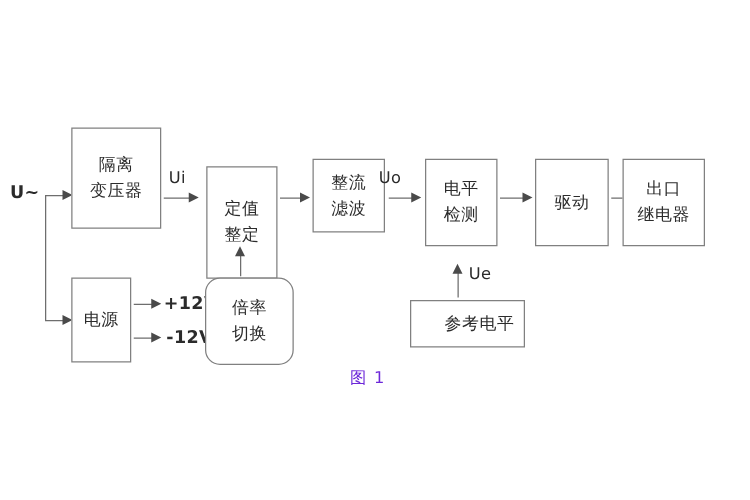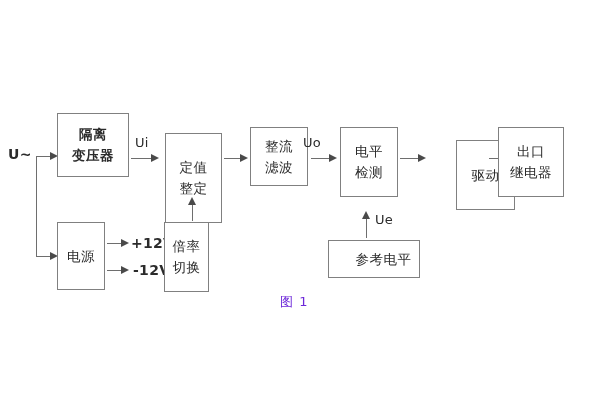--- a/index.html
+++ b/index.html
@@ -84,21 +84,21 @@
   <div class="label bold" style="left:8px; top:146px;">U~</div>
 
   <div class="vline" style="left:36px; top:156px; height:100px;"></div>
 
   <div class="hline" style="left:36px; top:156px; width:16px;"></div>
   <div class="arrow-r" style="left:50px; top:151.5px;"></div>
 
   <div class="hline" style="left:36px; top:256px; width:16px;"></div>
   <div class="arrow-r" style="left:50px; top:251.5px;"></div>
 
-  <div class="box" style="left:57px; top:113px; width:72px; height:64px;font-weight:bold;">
+  <div class="box" style="left:57px; top:102px; width:72px; height:81px;">
     <span class="ln">隔离</span>
     <span class="ln">变压器</span>
   </div>
 
   <div class="label" style="left:135px; top:135px;">Ui</div>
   <div class="hline" style="left:131px; top:158px; width:22px;"></div>
   <div class="arrow-r" style="left:151px; top:153.5px;"></div>
 
   <div class="box" style="left:165px; top:133px; width:57px; height:90px;">
     <span class="ln">定值</span>
@@ -118,21 +118,21 @@
   <div class="arrow-r" style="left:329px; top:153.5px;"></div>
 
   <div class="box" style="left:340px; top:127px; width:58px; height:70px;">
     <span class="ln">电平</span>
     <span class="ln">检测</span>
   </div>
 
   <div class="hline" style="left:400px; top:158px; width:20px;"></div>
   <div class="arrow-r" style="left:418px; top:153.5px;"></div>
 
-  <div class="box" style="left:428px; top:140px; width:59px; height:70px;margin-left:28px;">
+  <div class="box" style="left:428px; top:127px; width:59px; height:70px;">
     <span class="ln">驱动</span>
   </div>
 
   <div class="hline" style="left:489px; top:158px; width:20px;"></div>
   <div class="arrow-r" style="left:507px; top:153.5px;"></div>
 
   <div class="box" style="left:498px; top:127px; width:66px; height:70px;">
     <span class="ln">出口</span>
     <span class="ln">继电器</span>
   </div>
@@ -142,21 +142,21 @@
   </div>
 
   <div class="hline" style="left:107px; top:243px; width:16px;"></div>
   <div class="arrow-r" style="left:121px; top:238.5px;"></div>
   <div class="label bold" style="left:131px; top:235px;">+12V</div>
 
   <div class="hline" style="left:107px; top:270px; width:16px;"></div>
   <div class="arrow-r" style="left:121px; top:265.5px;"></div>
   <div class="label bold" style="left:133px; top:262px;">-12V</div>
 
-  <div class="box" style="left:164px; top:222px; width:45px; height:70px;">
+  <div class="box" style="left:164px; top:222px; width:71px; height:70px;border-radius:12px;">
     <span class="ln">倍率</span>
     <span class="ln">切换</span>
   </div>
 
   <div class="vline" style="left:192px; top:203px; height:18px;"></div>
   <div class="arrow-u" style="left:187.5px; top:197px;"></div>
 
   <div class="vline" style="left:366px; top:218px; height:20px;"></div>
   <div class="arrow-u" style="left:361.5px; top:211px;"></div>
   <div class="label" style="left:375px; top:212px;">Ue</div>

